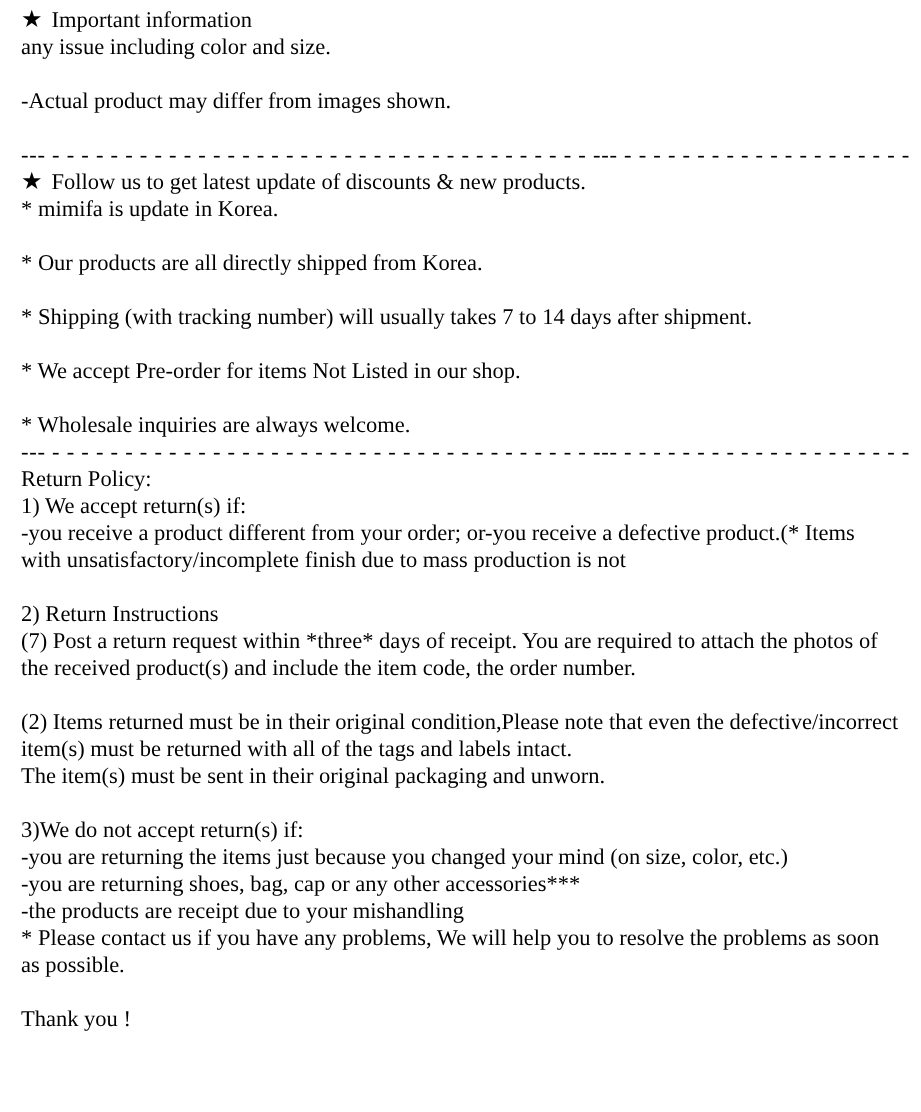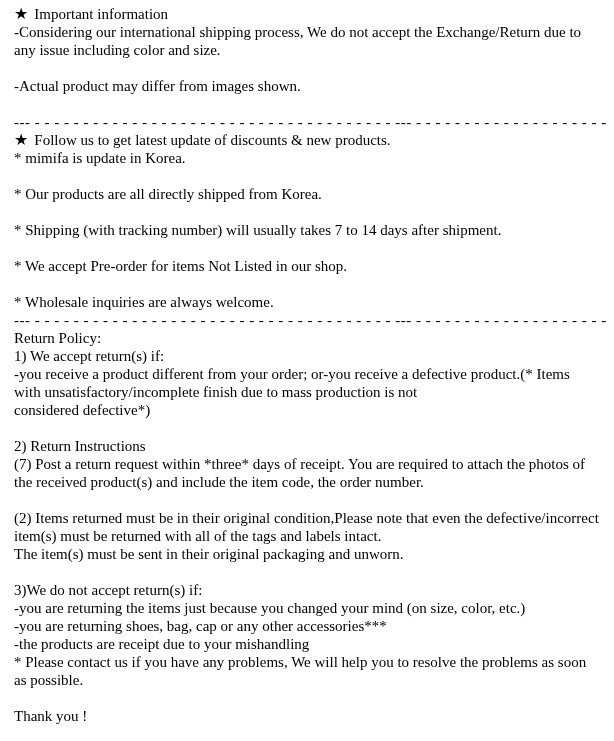--- a/index.html
+++ b/index.html
@@ -27,21 +27,20 @@
   .sep {
     letter-spacing: 0.5px;
   }
 </style>
 </head>
 <body>
 
 <div class="doc">
 
   <div class="line"><span class="star">★</span><span>Important information</span></div>
-  <div class="line">-Considering our international shipping process, We do not accept the Exchange/Return due to</div>
   <div class="line">any issue including color and size.</div>
   <div class="line"></div>
   <div class="line">-Actual product may differ from images shown.</div>
   <div class="line"></div>
 
   <div class="line sep">--- - - - - - - - - - - - - - - - - - - - - - - - - - - - - - - - - - - - - - --- - - - - - - - - - - - - - - - - - - - - - - - - - - - - - - - - -</div>
 
   <div class="line"><span class="star">★</span><span>Follow us to get latest update of discounts &amp; new products.</span></div>
   <div class="line">* mimifa is update in Korea.</div>
   <div class="line"></div>
@@ -52,21 +51,20 @@
   <div class="line">* We accept Pre-order for items Not Listed in our shop.</div>
   <div class="line"></div>
   <div class="line">* Wholesale inquiries are always welcome.</div>
 
   <div class="line sep">--- - - - - - - - - - - - - - - - - - - - - - - - - - - - - - - - - - - - - - --- - - - - - - - - - - - - - - - - - - - - - - - - - - - - - - - - -</div>
 
   <div class="line">Return Policy:</div>
   <div class="line">1) We accept return(s) if:</div>
   <div class="line">-you receive a product different from your order; or-you receive a defective product.(* Items</div>
   <div class="line">with unsatisfactory/incomplete finish due to mass production is not</div>
-  <div class="line">considered defective*)</div>
   <div class="line"></div>
   <div class="line">2) Return Instructions</div>
   <div class="line">(7) Post a return request within *three* days of receipt. You are required to attach the photos of</div>
   <div class="line">the received product(s) and include the item code, the order number.</div>
   <div class="line"></div>
   <div class="line">(2) Items returned must be in their original condition,Please note that even the defective/incorrect</div>
   <div class="line">item(s) must be returned with all of the tags and labels intact.</div>
   <div class="line">The item(s) must be sent in their original packaging and unworn.</div>
   <div class="line"></div>
   <div class="line">3)We do not accept return(s) if:</div>

